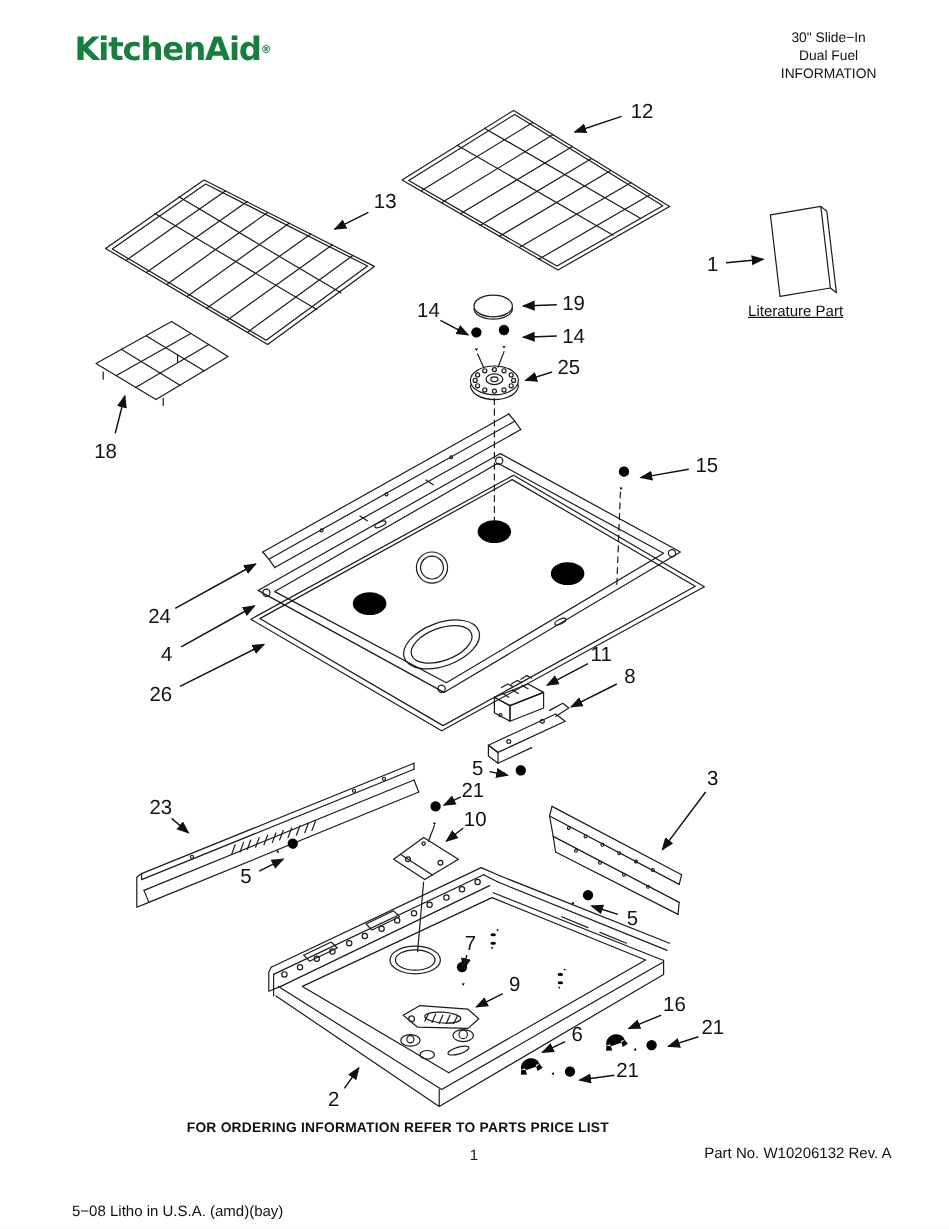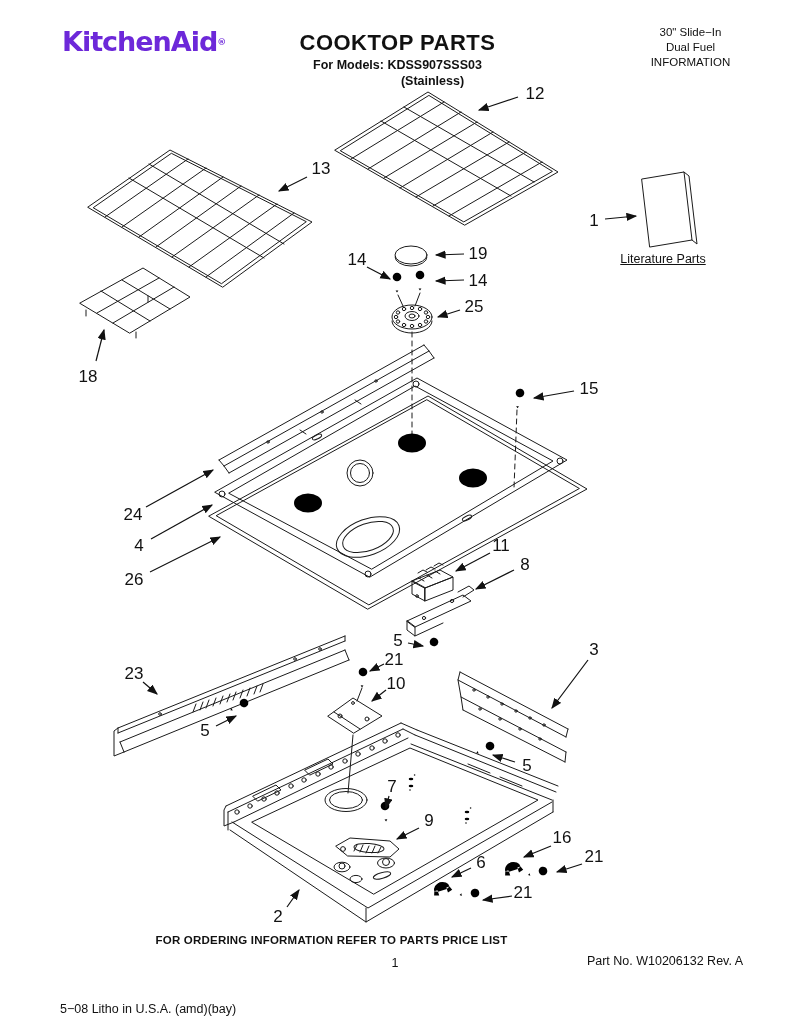--- a/index.html
+++ b/index.html
@@ -1,20 +1,20 @@
 <!DOCTYPE html>
 <html><head>
 <meta charset="utf-8">
 <style>
   html,body{margin:0;padding:0;background:#e8e8e8;}
   .page{position:relative;width:791px;height:1024px;background:#ffffff;margin:0 auto;
         font-family:"Liberation Sans",sans-serif;color:#111;overflow:hidden;}
   .abs{position:absolute;}
   .logo{left:62px;top:26px;font-family:"DejaVu Sans",sans-serif;font-weight:900;
-        font-size:27px;letter-spacing:-1px;color:#6d28d9;}
+        font-size:27px;letter-spacing:-1px;color:#15803d;}
   .logo .reg{font-size:9px;font-weight:700;vertical-align:6px;letter-spacing:0;}
   .titleblock{left:255px;top:30px;width:285px;text-align:center;}
   .title{font-size:22px;font-weight:bold;letter-spacing:0.5px;}
   .sub{font-size:12.5px;font-weight:bold;margin-top:2px;}
   .sub2{transform:translateX(35px);}
   .info{left:638px;top:25px;width:105px;text-align:center;font-size:11.5px;line-height:15px;}
   .litlabel{left:608px;top:252px;width:110px;text-align:center;font-size:12.5px;
             text-decoration:underline;}
   .ordernote{left:0;top:934px;width:663px;text-align:center;font-size:11.5px;font-weight:bold;
              letter-spacing:0.2px;}
@@ -29,25 +29,20 @@
   svg .callout-num{font-family:"Liberation Sans",sans-serif;font-size:17px;fill:#111;
       text-anchor:middle;dominant-baseline:central;}
 </style>
 </head>
 <body>
 
 <div class="page">
 
   <div class="logo abs"><span>KitchenAid</span><span class="reg">®</span></div>
 
-  <div class="titleblock abs">
-    <div class="title">COOKTOP PARTS</div>
-    <div class="sub">For Models: KDSS907SSS03</div>
-    <div class="sub sub2">(Stainless)</div>
-  </div>
 
   <div class="info abs">
     <div>30" Slide−In</div>
     <div>Dual Fuel</div>
     <div>INFORMATION</div>
   </div>
 
   <svg class="diagram" width="791" height="1024" viewBox="0 0 791 1024">
     <defs>
       <marker id="arrowhead" orient="auto" markerWidth="10" markerHeight="8" refX="8" refY="3.5">
@@ -351,19 +346,19 @@
         <text x="481" y="862" class="callout-num">6</text>
         <line x1="582" y1="864" x2="557" y2="872" class="leader" marker-end="url(#arrowhead)"></line>
         <text x="594" y="856" class="callout-num">21</text>
         <line x1="512" y1="896" x2="483" y2="900" class="leader" marker-end="url(#arrowhead)"></line>
         <text x="523" y="892" class="callout-num">21</text>
         <line x1="287" y1="907" x2="299" y2="890" class="leader" marker-end="url(#arrowhead)"></line>
         <text x="278" y="916" class="callout-num">2</text>
       </g>
   </svg>
 
-  <div class="litlabel abs">Literature Parts</div>
+  <div class="litlabel abs">Literature Part</div>
 
   <div class="ordernote abs">FOR ORDERING INFORMATION REFER TO PARTS PRICE LIST</div>
   <div class="litho abs">5−08 Litho in U.S.A. (amd)(bay)</div>
   <div class="pagenum abs">1</div>
   <div class="partno abs">Part No. W10206132 Rev. A</div>
 </div>
 
 </body></html>

